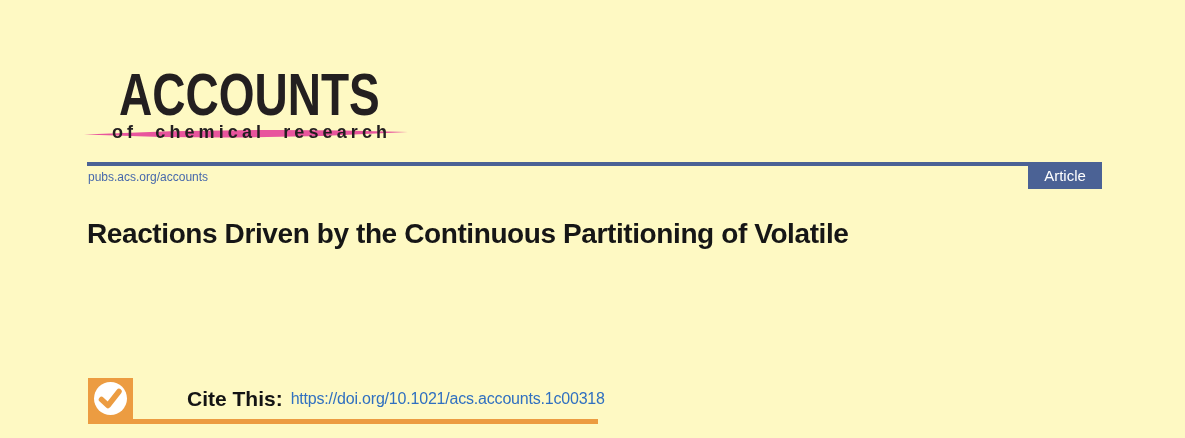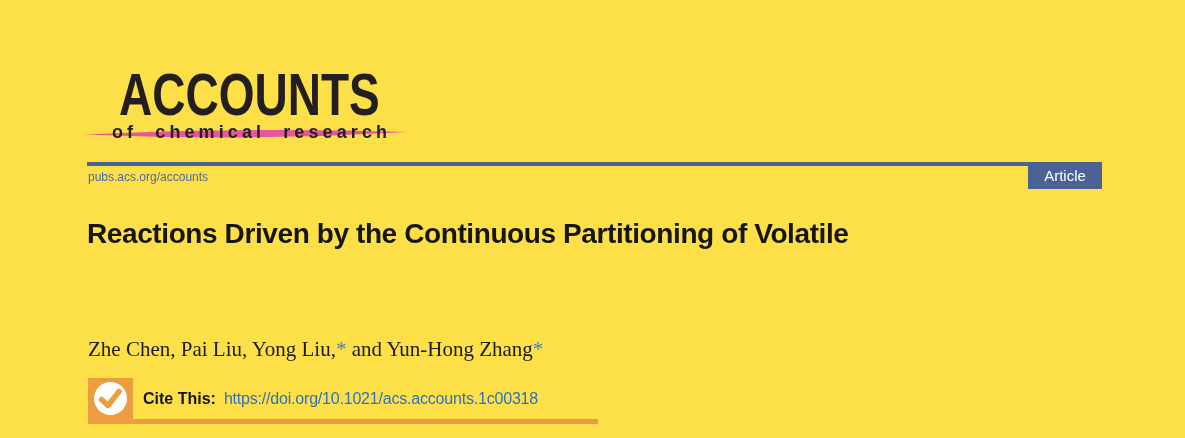--- a/index.html
+++ b/index.html
@@ -2,21 +2,21 @@
 <html><head>
 <meta charset="utf-8">
 <style>
   * { margin: 0; padding: 0; box-sizing: border-box; }
   html, body { background: #ffffff; }
   body { font-family: "Liberation Sans", sans-serif; }
   .page {
     position: relative;
     width: 1185px;
     height: 438px;
-    background: #fde047;
+    background: #fef9c3;
     overflow: hidden;
   }
 
   
   .logo-wrap { position: absolute; left: 0; top: 0; width: 520px; height: 160px; }
   .logo-title {
     position: absolute; left: 119px; top: 66px;
     font-size: 59px; line-height: 1; font-weight: 600;
     color: #231f20; letter-spacing: 0px;
     transform: scaleX(0.78); transform-origin: left center;
@@ -61,21 +61,21 @@
   .cite-block { position: absolute; left: 88px; top: 378px; width: 510px; height: 46px; }
   .cite-icon-box {
     position: absolute; left: 0; top: 0; width: 45px; height: 46px;
     background: #ec9c41; display: flex; align-items: flex-start; justify-content: center;
   }
   .cite-underline { position: absolute; left: 0; bottom: 0; width: 100%; height: 5px; background: #ec9c41; }
   .cite-content {
     position: absolute; left: 55px; top: 0; height: 41px;
     display: flex; align-items: center; white-space: nowrap;
   }
-  .cite-label { font-weight: 700; font-size: 16px; color: #141414; }
+  .cite-label { font-weight: 700; font-size: 21px; color: #141414; margin-left: 44px; }
   .cite-doi { font-size: 16px; color: #3070c0; text-decoration: none; margin-left: 8px; letter-spacing: -0.2px; }
 
   
   .read-block { position: absolute; left: 616px; top: 378px; width: 157px; height: 46px; cursor: pointer; }
   .read-icon-box {
     position: absolute; left: 0; top: 0; width: 43px; height: 46px;
     background: #1c4f9f; display: flex; align-items: flex-start; justify-content: center;
   }
   .read-underline { position: absolute; left: 0; bottom: 0; width: 100%; height: 5px; background: #1c4f9f; }
   .read-content {
@@ -98,21 +98,20 @@
   </div>
 
   <div class="header-rule"></div>
   <a class="pubs-link" href="#">pubs.acs.org/accounts</a>
   <div class="article-badge">Article</div>
 
   <div class="article-title">
     <div class="t-line">Reactions Driven by the Continuous Partitioning of Volatile</div>
   </div>
 
-  <div class="authors"><span>Zhe Chen, Pai Liu, Yong Liu,</span><span class="star">*</span><span> and Yun-Hong Zhang</span><span class="star">*</span></div>
 
   <div class="cite-block">
     <div class="cite-icon-box">
       <svg width="45" height="42" viewBox="0 0 45 42">
         <circle cx="22.5" cy="20.5" r="16.5" fill="#ffffff"></circle>
         <polyline points="13.5,21.5 20,27.5 31,13.5" fill="none" stroke="#ec9c41" stroke-width="5.5" stroke-linecap="round" stroke-linejoin="round"></polyline>
       </svg>
     </div>
     <div class="cite-underline"></div>
     <div class="cite-content">

